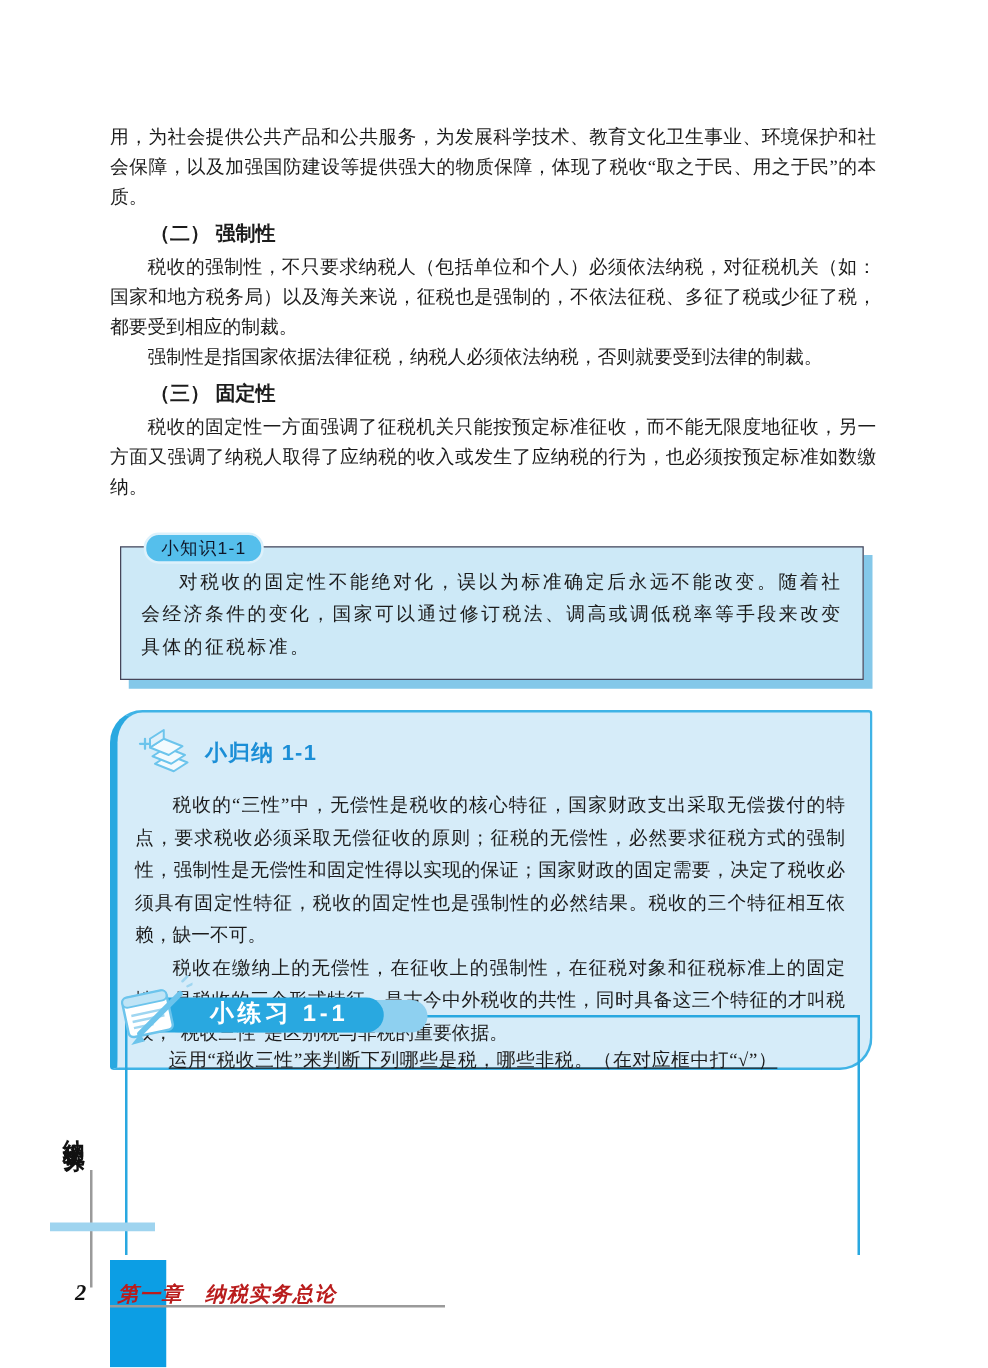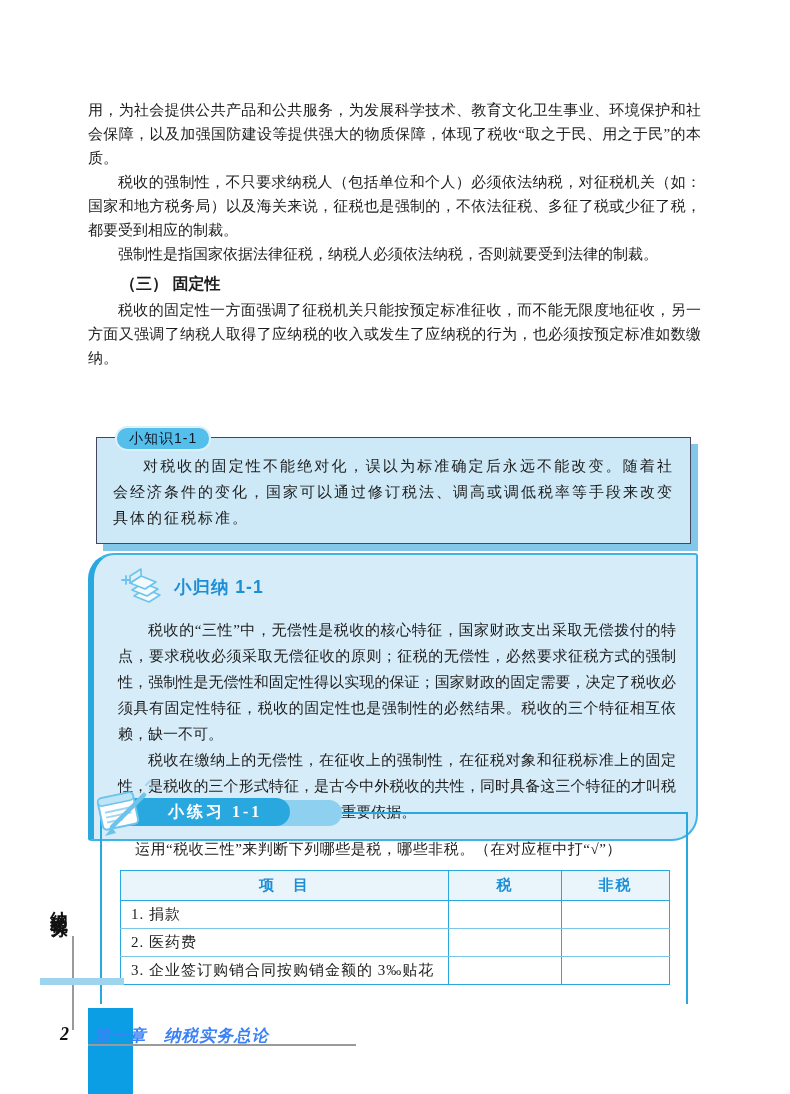--- a/index.html
+++ b/index.html
@@ -28,47 +28,47 @@
     position:absolute; top:-12px; left:18px; background:#55bfec; color:#0f172a;
     font-family:"Liberation Sans","DejaVu Sans",sans-serif; font-size:14px;
     padding:1px 12px 2px; border:2px solid #ddf1fb; border-radius:12px;
     letter-spacing:1px; line-height:18px;
   }
   .k-text { margin:0; font-size:15px; line-height:26px; letter-spacing:2px;
     text-align:justify; text-indent:2em; }
 
   
   .summary {
-    position:absolute; left:0; right:3px; top:455px; min-height:215px;
+    position:absolute; left:0; right:3px; top:470px; min-height:215px;
     box-sizing:border-box; background:#d6ecf9;
     border:2px solid #3fb3e6; border-left:6px solid #29a8e0;
-    border-radius:26px 3px 26px 3px; padding:8px 20px 14px 24px;
+    border-radius:26px 3px 26px 3px; padding:8px 20px 14px 14px;
   }
   .summary-head { display:flex; align-items:center; gap:10px; margin:2px 0 8px; }
   .summary-title {
     color:#1b8ed6; font-weight:bold; font-size:17.5px; letter-spacing:1px;
     font-family:"Liberation Sans","DejaVu Sans",sans-serif;
   }
   .summary .para { line-height:26px; }
 
   
   .exercise { position:absolute; left:12px; right:13px; top:714px; }
   .exercise-box {
     border:2px solid #29a8e0; border-bottom:none; height:192px;
-    box-sizing:border-box; padding:24px 16px 0 18px;
+    box-sizing:border-box; padding:24px 16px 0 18px;text-decoration:underline;
   }
   .exercise-tab { position:absolute; top:-17px; left:-4px; height:36px; z-index:2; }
   .tab-back {
     position:absolute; left:34px; top:5px; width:212px; height:26px;
     background:#8ed0f0; border-radius:13px;
   }
   .tab-main {
     position:absolute; left:10px; top:3px; background:#29a8e0; color:#ffffff;
-    font-family:Liberation Serif, serif; font-weight:bold;
-    font-size:16px; line-height:22px; padding:3px 28px 3px 62px;
+    font-family:Liberation Sans, sans-serif; font-weight:bold;
+    font-size:19px; line-height:22px; padding:3px 28px 3px 62px;
     border-radius:15px; letter-spacing:3px; white-space:nowrap;
   }
   .tab-icon { position:absolute; left:-8px; top:-16px; z-index:3; }
   .exercise-instruction { margin:0 0 10px; font-size:15px; line-height:22px;
     letter-spacing:0.5px; text-indent:1em; }
 
   .judge-table { border-collapse:collapse; width:100%; table-layout:fixed; }
   .judge-table th {
     background:#e9f4fb; color:#1b8ed6; font-weight:bold; font-size:15px;
     font-family:"Liberation Sans","DejaVu Sans",sans-serif;
@@ -95,34 +95,35 @@
   .bottom-blue-rect { position:absolute; left:88px; top:1008px; width:45px;
     height:86px; background:#0c9ee4; }
   .footer-line { position:absolute; left:88px; top:1044px; width:268px; height:2px;
     background:#9a9a9a; }
   .page-number {
     position:absolute; left:60px; top:1024px; font-style:italic; font-weight:bold;
     font-size:18px; color:#111111;
   }
   .chapter-label {
     position:absolute; left:94px; top:1025px; font-style:italic; font-weight:bold;
-    font-size:16.5px; letter-spacing:1px; color:#3b82f6;
+    font-size:16.5px; letter-spacing:1px; color:#b91c1c;
     font-family:"Liberation Sans","DejaVu Sans",sans-serif;
   }
   .icon { display:inline-flex; }
 </style>
 </head>
 <body>
 
 <div class="page">
 
   <div class="content">
 
     <p class="para">用，为社会提供公共产品和公共服务，为发展科学技术、教育文化卫生事业、环境保护和社会保障，以及加强国防建设等提供强大的物质保障，体现了税收“取之于民、用之于民”的本质。</p>
 
+    <h3 class="sec-heading">（二） 强制性</h3>
     <p class="para indent">税收的强制性，不只要求纳税人（包括单位和个人）必须依法纳税，对征税机关（如：国家和地方税务局）以及海关来说，征税也是强制的，不依法征税、多征了税或少征了税，都要受到相应的制裁。</p>
     <p class="para indent">强制性是指国家依据法律征税，纳税人必须依法纳税，否则就要受到法律的制裁。</p>
 
     <h3 class="sec-heading">（三） 固定性</h3>
     <p class="para indent">税收的固定性一方面强调了征税机关只能按预定标准征收，而不能无限度地征收，另一方面又强调了纳税人取得了应纳税的收入或发生了应纳税的行为，也必须按预定标准如数缴纳。</p>
 
     <div class="knowledge">
       <span class="k-label">小知识1-1</span>
       <p class="k-text">对税收的固定性不能绝对化，误以为标准确定后永远不能改变。随着社会经济条件的变化，国家可以通过修订税法、调高或调低税率等手段来改变具体的征税标准。</p>
     </div>
@@ -158,46 +159,20 @@
               <path d="M17 31 h26 M17 36 h26 M17 41 h16" stroke="#9fd6f1" stroke-width="2"></path>
             </g>
             <path d="M24 48 L56 16" stroke="#6cc4ec" stroke-width="4.5" stroke-linecap="round"></path>
             <path d="M24 48 l-7 9 l11 -3 z" fill="#6cc4ec"></path>
             <path d="M58 6 l4 -4 M62 10 l4 -2" stroke="#9fd6f1" stroke-width="2" stroke-linecap="round"></path>
           </svg>
         </span>
       </div>
       <div class="exercise-box">
         <p class="exercise-instruction">运用“税收三性”来判断下列哪些是税，哪些非税。（在对应框中打“√”）</p>
-        <table class="judge-table">
-          <thead>
-            <tr>
-              <th class="col-item">项　目</th>
-              <th class="col-tax">税</th>
-              <th class="col-nontax">非税</th>
-            </tr>
-          </thead>
-          <tbody>
-            <tr>
-              <td class="item-cell">1. 捐款</td>
-              <td class="check-cell"></td>
-              <td class="check-cell"></td>
-            </tr>
-            <tr>
-              <td class="item-cell">2. 医药费</td>
-              <td class="check-cell"></td>
-              <td class="check-cell"></td>
-            </tr>
-            <tr>
-              <td class="item-cell">3. 企业签订购销合同按购销金额的 3‰贴花</td>
-              <td class="check-cell"></td>
-              <td class="check-cell"></td>
-            </tr>
-          </tbody>
-        </table>
       </div>
     </div>
 
   </div>
 
   <div class="side-title">纳税实务</div>
   <div class="side-vline"></div>
   <div class="side-blue-bar"></div>
   <div class="bottom-blue-rect"></div>
   <div class="footer-line"></div>

